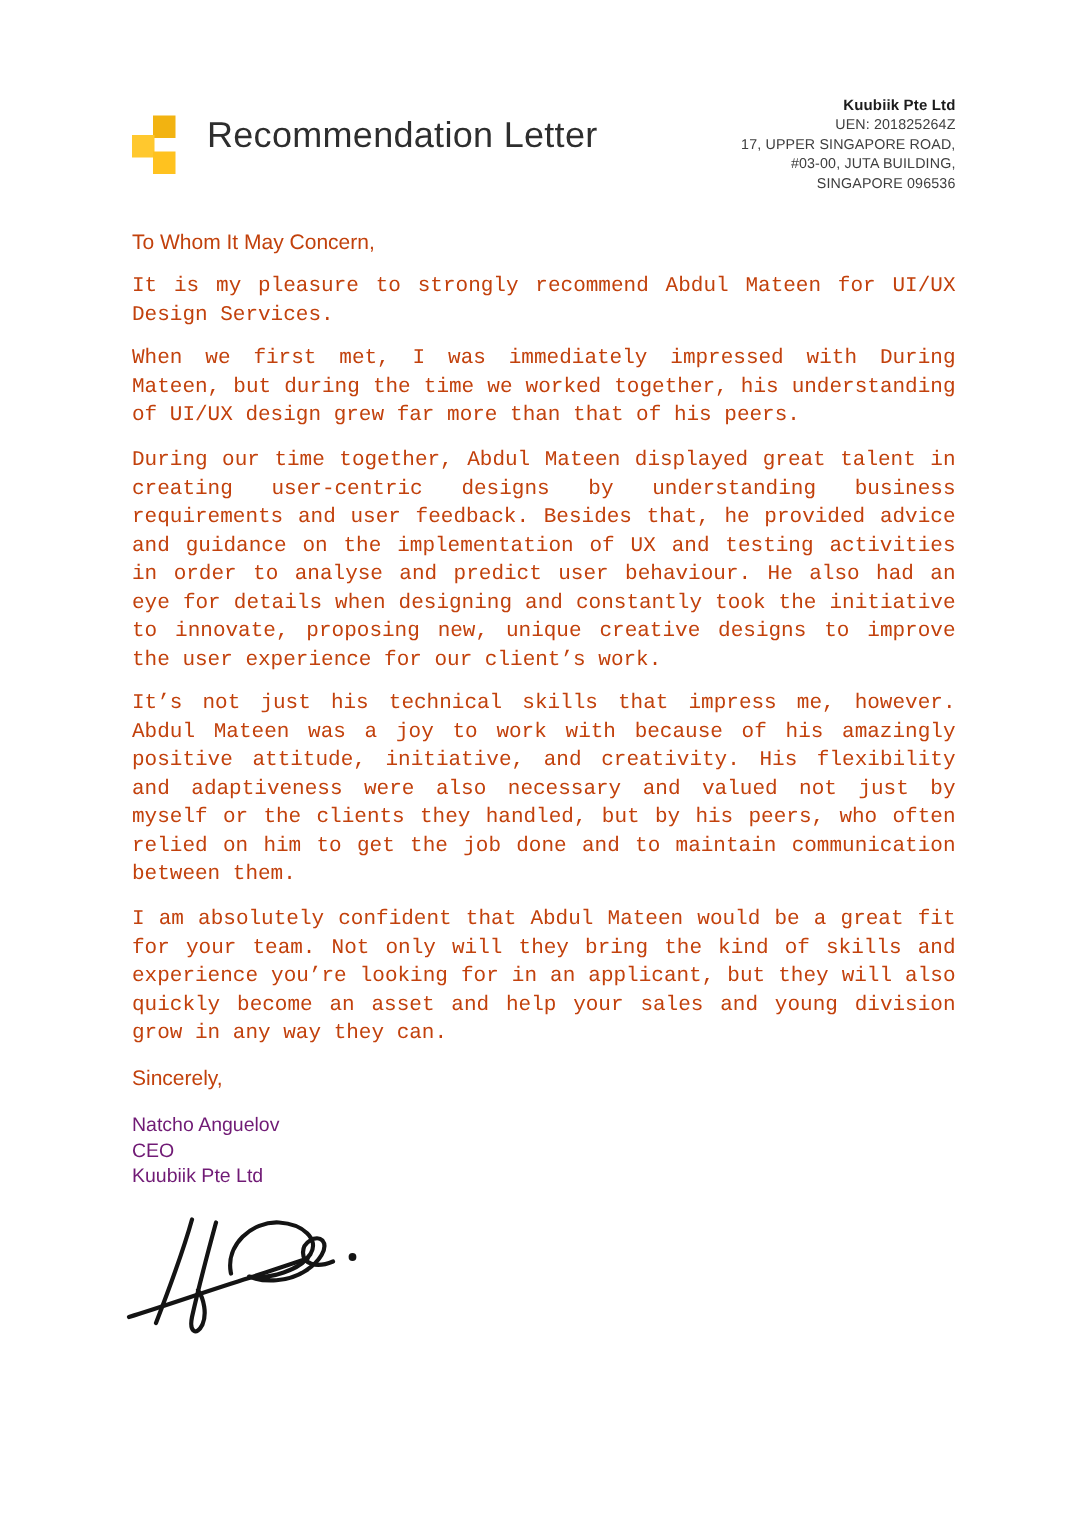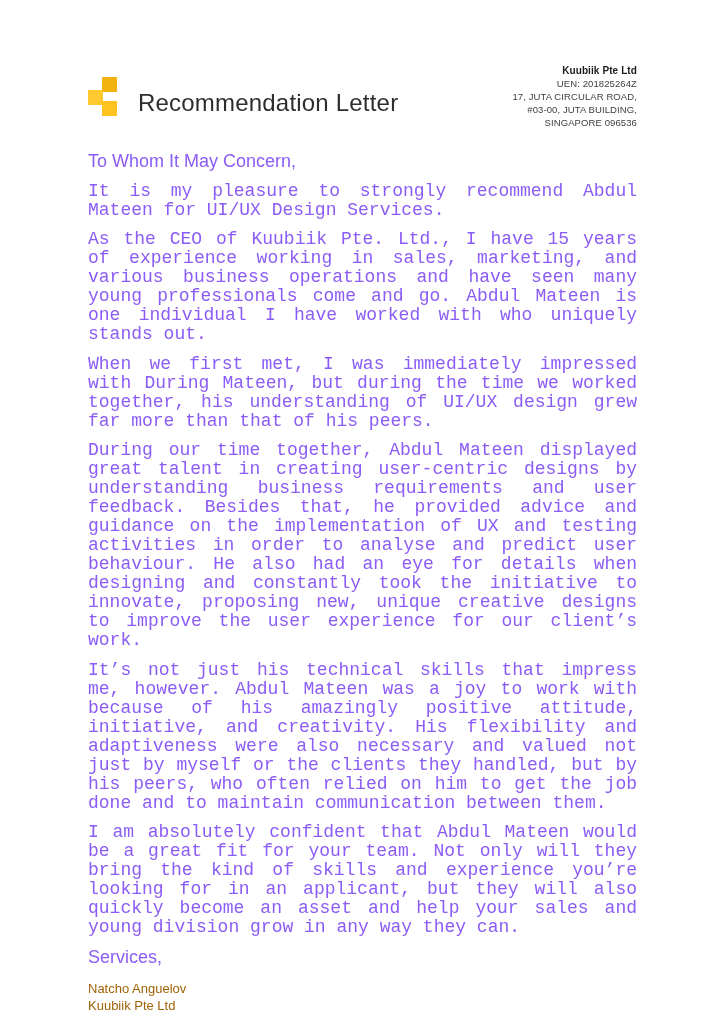--- a/index.html
+++ b/index.html
@@ -16,21 +16,21 @@
   }
 
   
   .letter-header {
     display: flex;
     justify-content: space-between;
     align-items: flex-start;
   }
   .brand {
     display: flex;
-    align-items: flex-end;
+    align-items: flex-start;
     gap: 16px;
     margin-top: 13px;
   }
   .logo {
     position: relative;
     width: 34px;
     height: 40px;
     flex: 0 0 auto;
   }
   .logo .sq { position: absolute; width: 15px; height: 15px; }
@@ -57,33 +57,33 @@
   .company-name {
     font-weight: bold;
     font-size: 10px;
     color: #1c1c1c;
   }
 
   
   .letter-body { margin-top: 23px; }
   .letter-body p {
     margin: 0 0 10.5px 0;
-    font-size: 18px;
+    font-size: 14px;
     line-height: 19px;
-    color: #8b5cf6;
+    color: #c2410c;
   }
   .letter-body p.para { text-align: justify; font-family: Liberation Mono, monospace; }
 
   .closing { margin-top: 0; }
 
   .signer {
     margin-top: 13px;
     font-size: 13px;
     line-height: 17px;
-    color: #a16207;
+    color: #701a75;
   }
   .signer div { display: block; }
 
   .signature-wrap {
     margin-top: 10px;
     margin-left: -6px;
     width: 175px;
     height: 92px;
   }
   .signature-wrap svg { display: block; }
@@ -99,38 +99,38 @@
         <span class="sq sq-top"></span>
         <span class="sq sq-left"></span>
         <span class="sq sq-bottom"></span>
       </div>
       <h1 class="page-title">Recommendation Letter</h1>
     </div>
 
     <div class="company">
       <div class="company-name">Kuubiik Pte Ltd</div>
       <div>UEN: 201825264Z</div>
-      <div>17, JUTA CIRCULAR ROAD,</div>
+      <div>17, UPPER SINGAPORE ROAD,</div>
       <div>#03-00, JUTA BUILDING,</div>
       <div>SINGAPORE 096536</div>
     </div>
   </header>
 
   <main class="letter-body">
     <p class="salutation">To Whom It May Concern,</p>
     <p class="para">It is my pleasure to strongly recommend Abdul Mateen for UI/UX Design Services.</p>
-    <p class="para">As the CEO of Kuubiik Pte. Ltd., I have 15 years of experience working in sales, marketing, and various business operations and have seen many young professionals come and go. Abdul Mateen is one individual I have worked with who uniquely stands out.</p>
     <p class="para">When we first met, I was immediately impressed with During Mateen, but during the time we worked together, his understanding of UI/UX design grew far more than that of his peers.</p>
     <p class="para">During our time together, Abdul Mateen displayed great talent in creating user-centric designs by understanding business requirements and user feedback. Besides that, he provided advice and guidance on the implementation of UX and testing activities in order to analyse and predict user behaviour. He also had an eye for details when designing and constantly took the initiative to innovate, proposing new, unique creative designs to improve the user experience for our client’s work.</p>
     <p class="para">It’s not just his technical skills that impress me, however. Abdul Mateen was a joy to work with because of his amazingly positive attitude, initiative, and creativity. His flexibility and adaptiveness were also necessary and valued not just by myself or the clients they handled, but by his peers, who often relied on him to get the job done and to maintain communication between them.</p>
     <p class="para">I am absolutely confident that Abdul Mateen would be a great fit for your team. Not only will they bring the kind of skills and experience you’re looking for in an applicant, but they will also quickly become an asset and help your sales and young division grow in any way they can.</p>
-    <p class="closing">Services,</p>
+    <p class="closing">Sincerely,</p>
 
     <div class="signer">
       <div>Natcho Anguelov</div>
+      <div>CEO</div>
       <div>Kuubiik Pte Ltd</div>
     </div>
 
     <div class="signature-wrap">
       <svg width="175" height="92" viewBox="0 0 175 92">
         <g fill="none" stroke-width="2.8" stroke-linecap="round" stroke-linejoin="round">
           <path d="M4,76 C30,68 58,58 84,50 C102,44 114,40 123,37" stroke="#141414"></path>
           <path d="M46,11 C41,29 32,54 22,80" stroke="#141414"></path>
           <path d="M62,13 C56,35 50,58 46,76 C44,86 49,89 53,81 C56,74 54,64 50,58" stroke="#141414"></path>
           <path d="M72,47 C68,28 86,12 104,13 C120,14 131,24 125,34 C118,45 98,51 84,49 C94,53 110,53 122,45 C131,39 137,30 133,25 C129,21 120,26 120,33 C120,40 128,44 140,39" stroke="#141414"></path>

